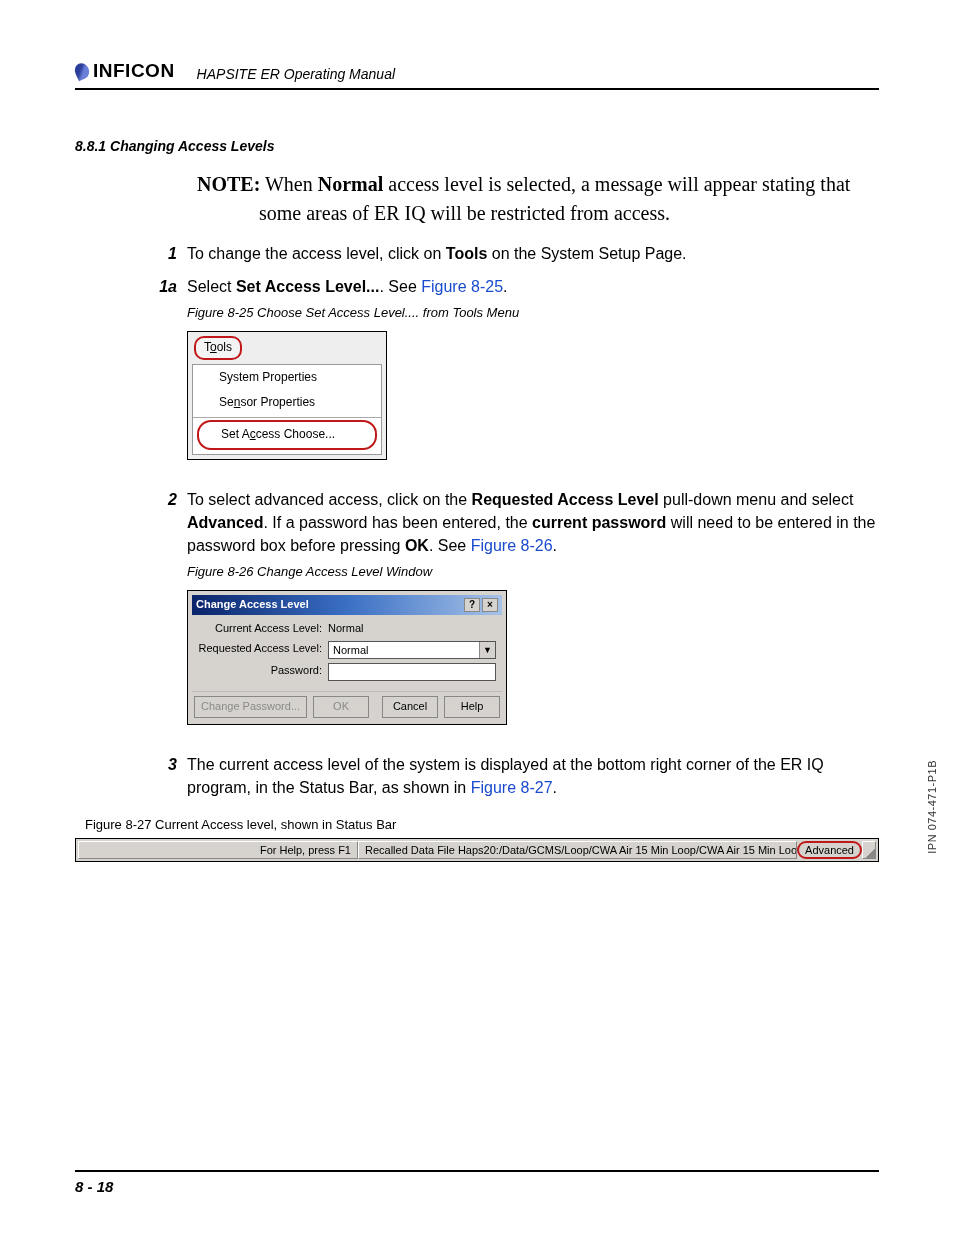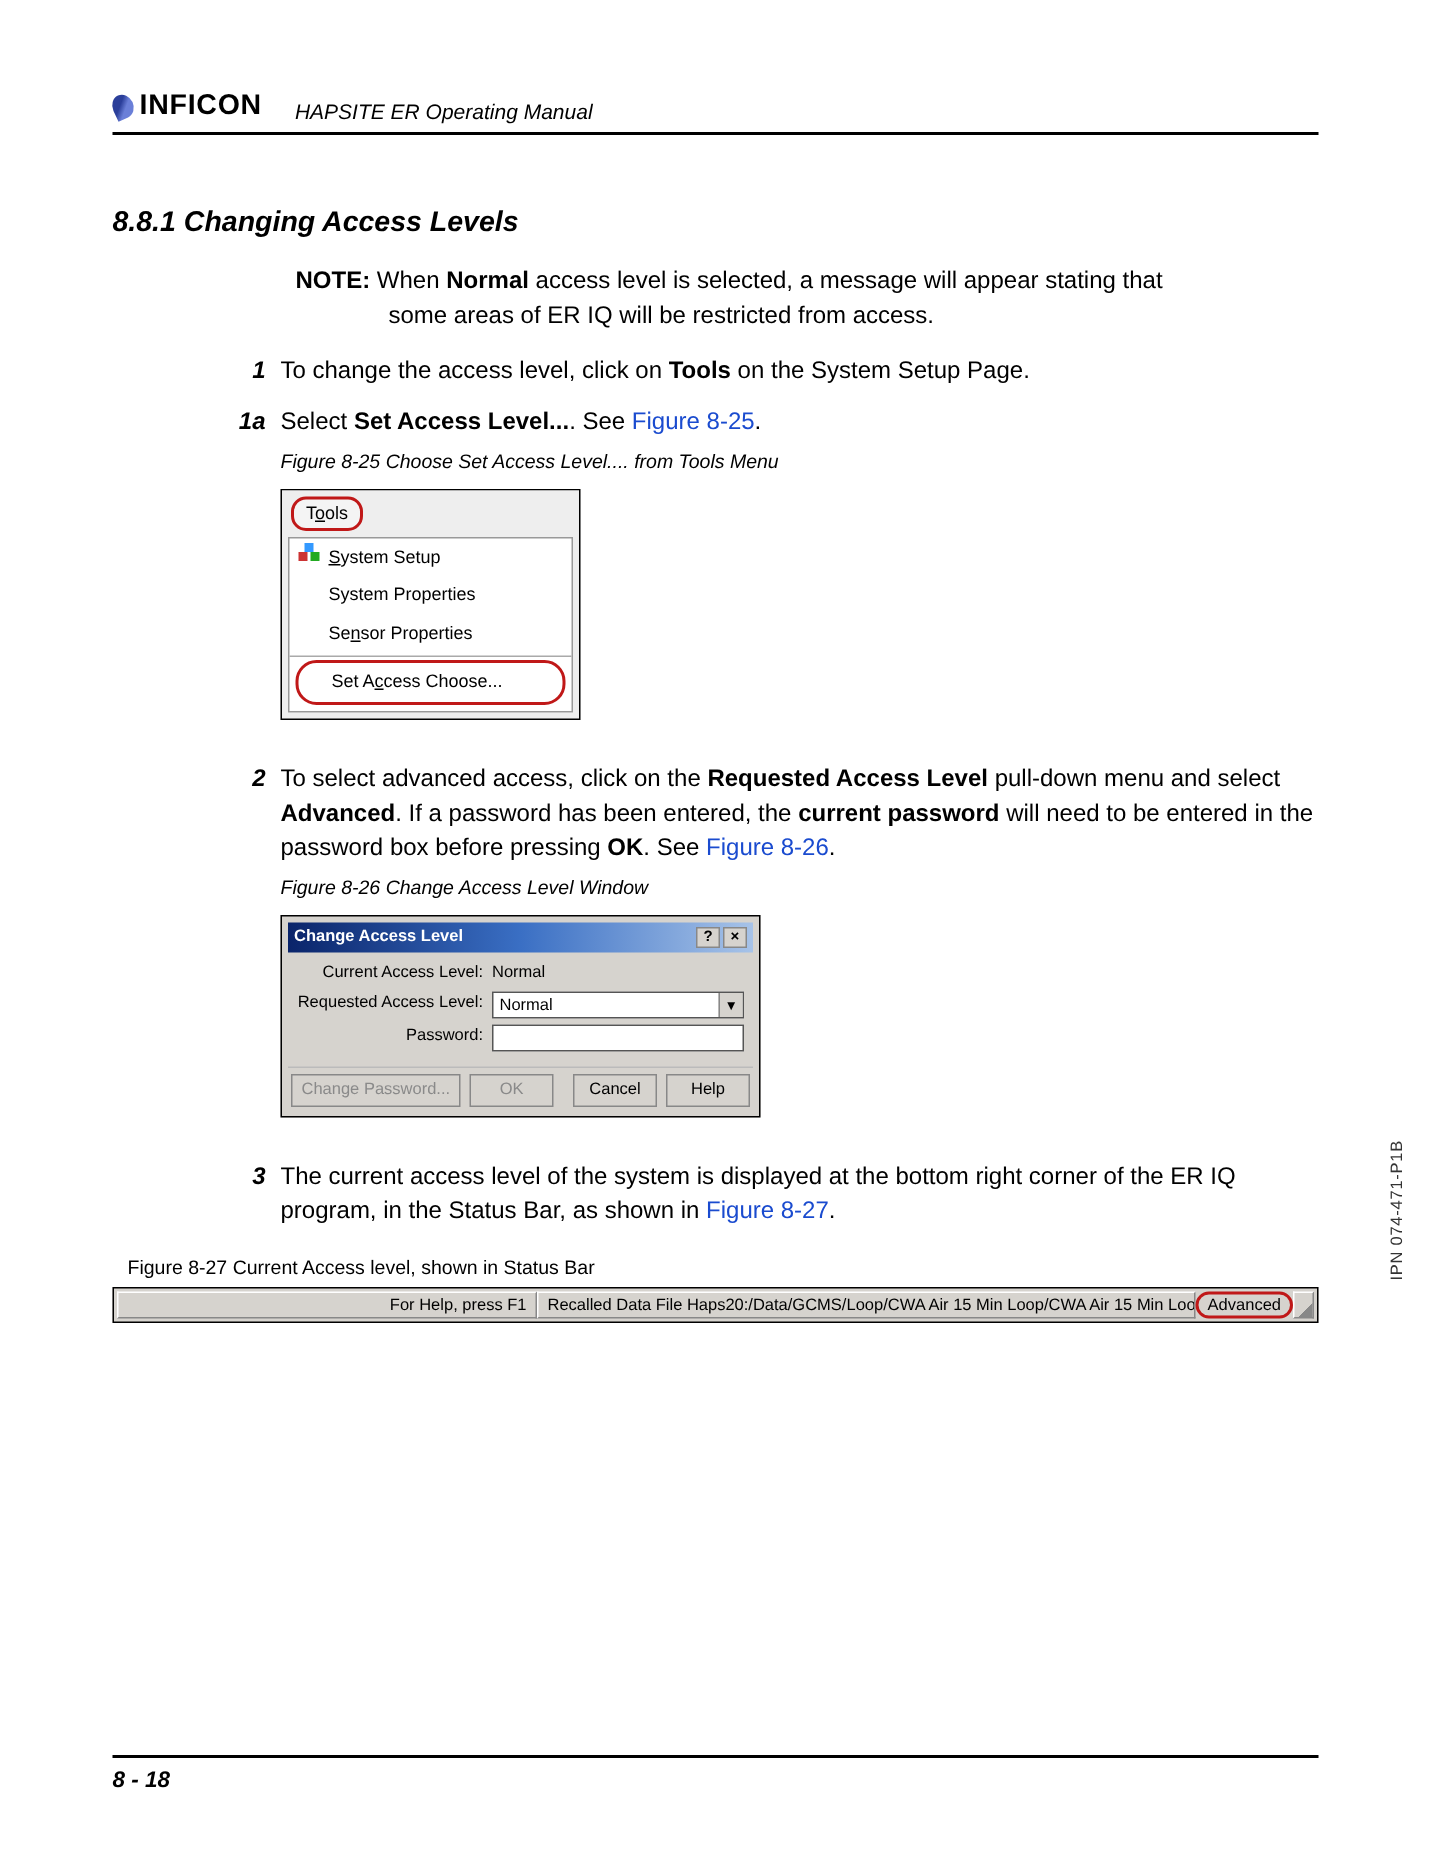--- a/index.html
+++ b/index.html
@@ -35,28 +35,28 @@
     transform: rotate(-25deg);
     margin-right: 4px;
     display: inline-block;
   }
   .header-title {
     font-style: italic;
     font-size: 14px;
     padding-bottom: 2px;
   }
   .section-heading {
-    font-size: 19px;
+    font-size: 14px;
     font-style: italic;
     font-weight: bold;
     margin-bottom: 16px;
     margin-top: 48px;
   }
   .content { margin-left: 122px; }
-  .note-row { font-size: 16px; line-height: 1.45; margin-bottom: 14px; }
+  .note-row { font-size: 20px; line-height: 1.45; margin-bottom: 14px; font-family: Liberation Serif, serif; }
   .note-label { font-weight: bold; }
   .note-cont { margin-left: 62px; }
   .step-row { display: flex; margin-bottom: 10px; font-size: 16px; line-height: 1.45; }
   .step-num { width: 28px; flex: 0 0 28px; text-align: right; font-style: italic; font-weight: bold; padding-right: 10px; margin-left: -38px; }
   .step-body { flex: 1; }
   .bold { font-weight: bold; }
   .xref { color: #1a4bcf; }
   .fig-caption { font-style: italic; font-size: 13px; margin: 6px 0 8px 0; }
   .fig-caption-outer { font-size: 13px; margin: 18px 0 6px 10px; }
 
@@ -178,21 +178,20 @@
       <span>Select </span><span class="bold">Set Access Level...</span><span>. See </span><span class="xref">Figure 8-25</span><span>.</span>
 
       <div class="fig-caption">Figure 8-25  Choose Set Access Level.... from Tools Menu</div>
 
       
       <div class="tools-box">
         <div class="tools-tab-row">
           <span class="tools-tab"><span>T</span><u>o</u><span>ols</span></span>
         </div>
         <div class="menu-panel">
-          <div class="menu-item first"><u>S</u><span>ystem Setup</span></div>
           <div class="menu-item">System Properties</div>
           <div class="menu-item"><span>Se</span><u>n</u><span>sor Properties</span></div>
           <div class="menu-sep"></div>
           <div class="menu-item hl"><span>Set A</span><u>c</u><span>cess Choose...</span></div>
         </div>
       </div>
     </div>
   </div>
 
   <div class="step-row">

